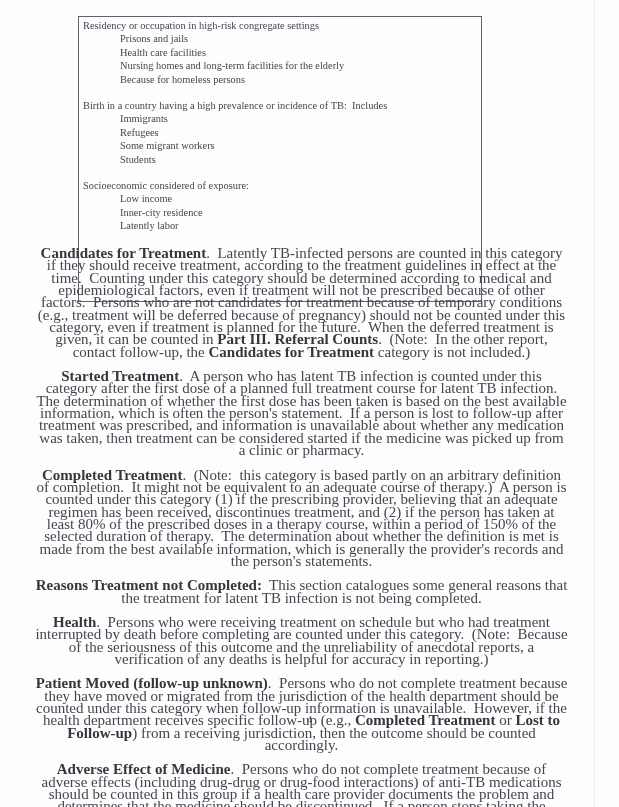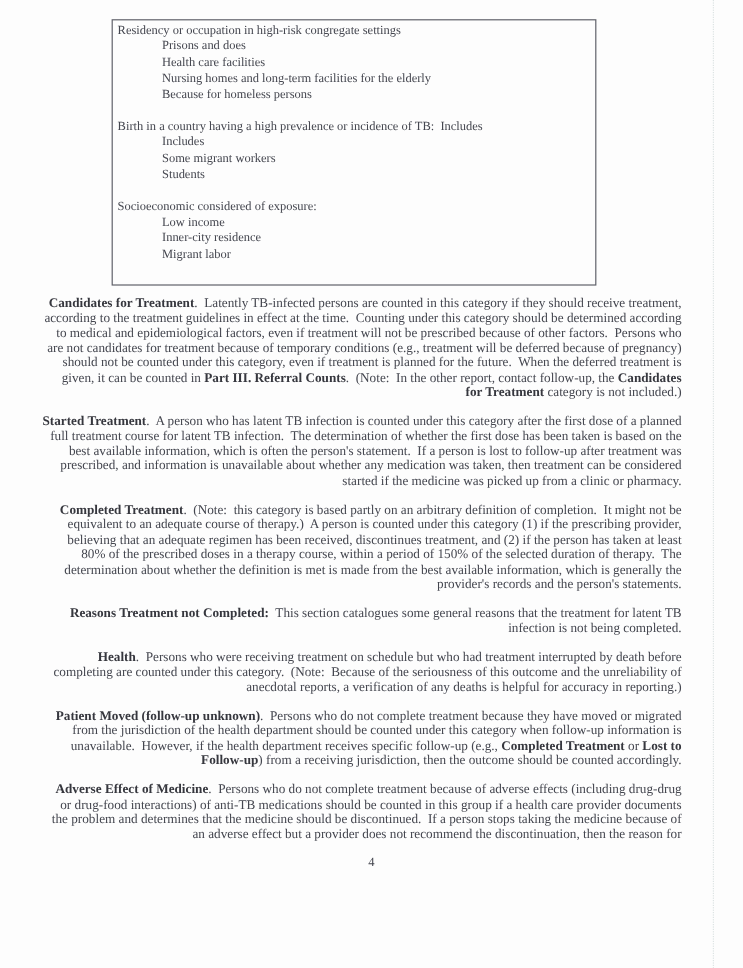--- a/index.html
+++ b/index.html
@@ -11,22 +11,22 @@
     overflow: hidden;
   }
   .page {
     position: absolute; inset: 0;
     background: #fdfdfd;
     color: var(--text-color, #44464f);
   }
   
   .risk-box {
     position: absolute;
-    left: 93px; top: 16px;
-    width: 404px; height: 222px;
+    left: 78px; top: 16px;
+    width: 404px; height: 286px;
     border: 1px solid var(--border-color, #60616a);
     box-sizing: border-box;
     padding: 2px 6px 0 4px;
   }
   .risk-group { margin-bottom: 13px; }
   .risk-heading {
     font-size: 10.4px; line-height: 13.4px;
     white-space: pre-wrap;
   }
   .risk-item {
@@ -34,24 +34,24 @@
     padding-left: 37px;
   }
   
   .doc-body {
     position: absolute;
     left: 35px; top: 247px;
     width: 533px;
   }
   .para {
     margin: 0 0 12px 0;
-    font-size: 11px;
+    font-size: 15px;
     line-height: 12.35px;
     white-space: pre-wrap;
-    text-align: right;
+    text-align: center;
   }
   .bold { font-weight: bold; color: var(--bold-color, #36373e); }
   .page-number {
     position: absolute;
     left: 0; top: 714px; width: 619px;
     text-align: center;
     font-size: 10.5px;
     color: var(--text-color, #44464f);
   }
   
@@ -63,36 +63,37 @@
     pointer-events: none;
   }
 </style>
 </head>
 <body>
 
 <div class="page">
   <div class="risk-box">
       <div class="risk-group">
         <div class="risk-heading">Residency or occupation in high-risk congregate settings</div>
-        <div class="risk-item">Prisons and does</div>
+        <div class="risk-item">Prisons and jails</div>
         <div class="risk-item">Health care facilities</div>
         <div class="risk-item">Nursing homes and long-term facilities for the elderly</div>
         <div class="risk-item">Because for homeless persons</div>
       </div>
       <div class="risk-group">
         <div class="risk-heading">Birth in a country having a high prevalence or incidence of TB:  Includes</div>
-        <div class="risk-item">Includes</div>
+        <div class="risk-item">Immigrants</div>
+        <div class="risk-item">Refugees</div>
         <div class="risk-item">Some migrant workers</div>
         <div class="risk-item">Students</div>
       </div>
       <div class="risk-group">
         <div class="risk-heading">Socioeconomic considered of exposure:</div>
         <div class="risk-item">Low income</div>
         <div class="risk-item">Inner-city residence</div>
-        <div class="risk-item">Migrant labor</div>
+        <div class="risk-item">Latently labor</div>
       </div>
     </div>
   <div class="doc-body">
       <p class="para"><span class="bold">Candidates for Treatment</span><span class="">.  Latently TB-infected persons are counted in this category if they should receive treatment, according to the treatment guidelines in effect at the time.  Counting under this category should be determined according to medical and epidemiological factors, even if treatment will not be prescribed because of other factors.  Persons who are not candidates for treatment because of temporary conditions (e.g., treatment will be deferred because of pregnancy) should not be counted under this category, even if treatment is planned for the future.  When the deferred treatment is given, it can be counted in </span><span class="bold">Part III. Referral Counts</span><span class="">.  (Note:  In the other report, contact follow-up, the </span><span class="bold">Candidates for Treatment</span><span class=""> category is not included.)</span></p>
       <p class="para"><span class="bold">Started Treatment</span><span class="">.  A person who has latent TB infection is counted under this category after the first dose of a planned full treatment course for latent TB infection.  The determination of whether the first dose has been taken is based on the best available information, which is often the person's statement.  If a person is lost to follow-up after treatment was prescribed, and information is unavailable about whether any medication was taken, then treatment can be considered started if the medicine was picked up from a clinic or pharmacy.</span></p>
       <p class="para"><span class="bold">Completed Treatment</span><span class="">.  (Note:  this category is based partly on an arbitrary definition of completion.  It might not be equivalent to an adequate course of therapy.)  A person is counted under this category (1) if the prescribing provider, believing that an adequate regimen has been received, discontinues treatment, and (2) if the person has taken at least 80% of the prescribed doses in a therapy course, within a period of 150% of the selected duration of therapy.  The determination about whether the definition is met is made from the best available information, which is generally the provider's records and the person's statements.</span></p>
       <p class="para"><span class="bold">Reasons Treatment not Completed:</span><span class="">  This section catalogues some general reasons that the treatment for latent TB infection is not being completed.</span></p>
       <p class="para"><span class="bold">Health</span><span class="">.  Persons who were receiving treatment on schedule but who had treatment interrupted by death before completing are counted under this category.  (Note:  Because of the seriousness of this outcome and the unreliability of anecdotal reports, a verification of any deaths is helpful for accuracy in reporting.)</span></p>
       <p class="para"><span class="bold">Patient Moved (follow-up unknown)</span><span class="">.  Persons who do not complete treatment because they have moved or migrated from the jurisdiction of the health department should be counted under this category when follow-up information is unavailable.  However, if the health department receives specific follow-up (e.g., </span><span class="bold">Completed Treatment</span><span class=""> or </span><span class="bold">Lost to Follow-up</span><span class="">) from a receiving jurisdiction, then the outcome should be counted accordingly.</span></p>
       <p class="para"><span class="bold">Adverse Effect of Medicine</span><span class="">.  Persons who do not complete treatment because of adverse effects (including drug-drug or drug-food interactions) of anti-TB medications should be counted in this group if a health care provider documents the problem and determines that the medicine should be discontinued.  If a person stops taking the medicine because of an adverse effect but a provider does not recommend the discontinuation, then the reason for</span></p>

